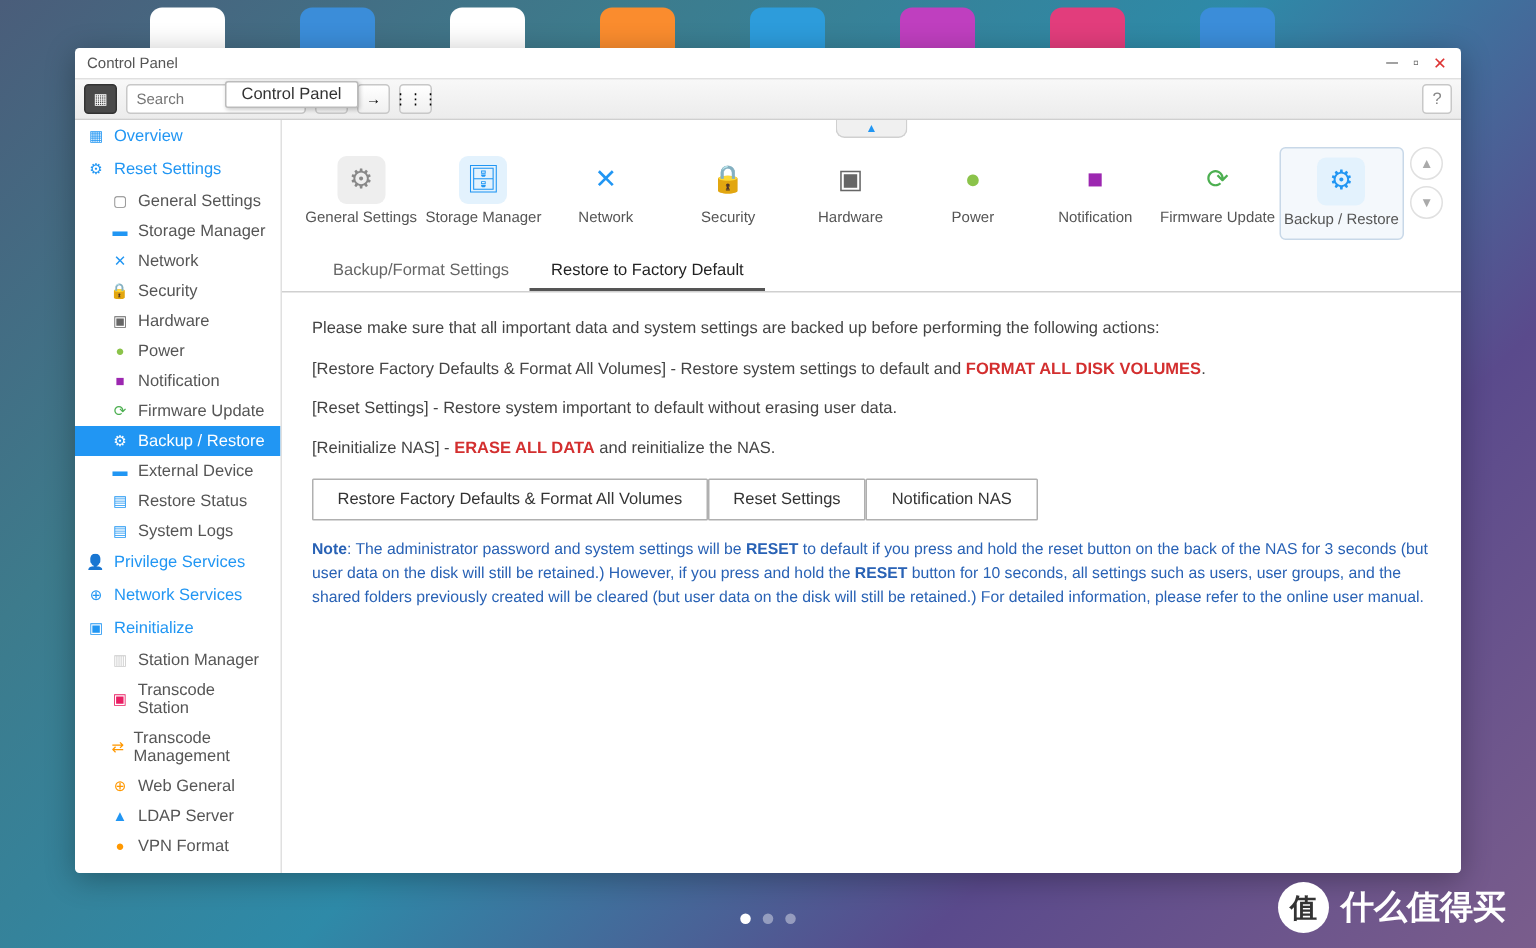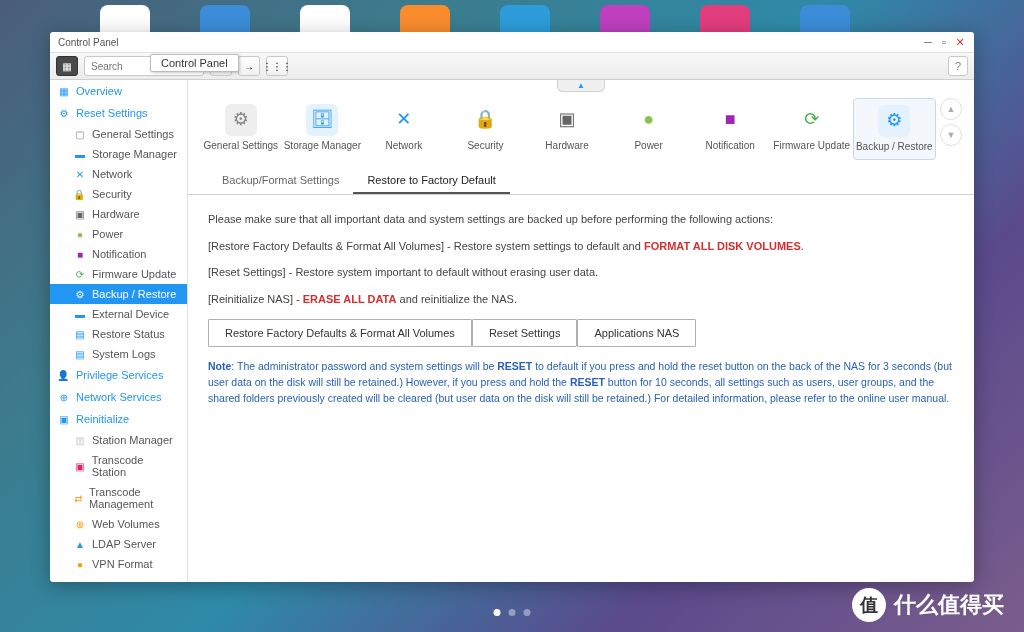--- a/index.html
+++ b/index.html
@@ -175,21 +175,21 @@
       <div class="side-item">
           <span class="side-icon" style="color:#e91e63">▣</span>
           <span>Transcode Station</span>
         </div>
       <div class="side-item">
           <span class="side-icon" style="color:#ff9800">⇄</span>
           <span>Transcode Management</span>
         </div>
       <div class="side-item">
           <span class="side-icon" style="color:#ff9800">⊕</span>
-          <span>Web Volumes</span>
+          <span>Web General</span>
         </div>
       <div class="side-item">
           <span class="side-icon" style="color:#2196f3">▲</span>
           <span>LDAP Server</span>
         </div>
       <div class="side-item">
           <span class="side-icon" style="color:#ff9800">●</span>
           <span>VPN Format</span>
         </div>
     </div>
@@ -245,21 +245,21 @@
       </div>
 
       <div class="content">
         <p>Please make sure that all important data and system settings are backed up before performing the following actions:</p>
         <p><span>[Restore Factory Defaults &amp; Format All Volumes] - Restore system settings to default and </span><span class="warn">FORMAT ALL DISK VOLUMES</span><span>.</span></p>
         <p>[Reset Settings] - Restore system important to default without erasing user data.</p>
         <p><span>[Reinitialize NAS] - </span><span class="warn">ERASE ALL DATA</span><span> and reinitialize the NAS.</span></p>
         <div class="btn-row">
           <button class="action-btn">Restore Factory Defaults &amp; Format All Volumes</button>
           <button class="action-btn">Reset Settings</button>
-          <button class="action-btn">Applications NAS</button>
+          <button class="action-btn">Notification NAS</button>
         </div>
         <p class="note"><b>Note</b><span>: The administrator password and system settings will be </span><b>RESET</b><span> to default if you press and hold the reset button on the back of the NAS for 3 seconds (but user data on the disk will still be retained.) However, if you press and hold the </span><b>RESET</b><span> button for 10 seconds, all settings such as users, user groups, and the shared folders previously created will be cleared (but user data on the disk will still be retained.) For detailed information, please refer to the online user manual.</span></p>
       </div>
     </div>
   </div>
 </div>
 
 <div class="pager">
   <span class="on"></span>
   <span></span>

